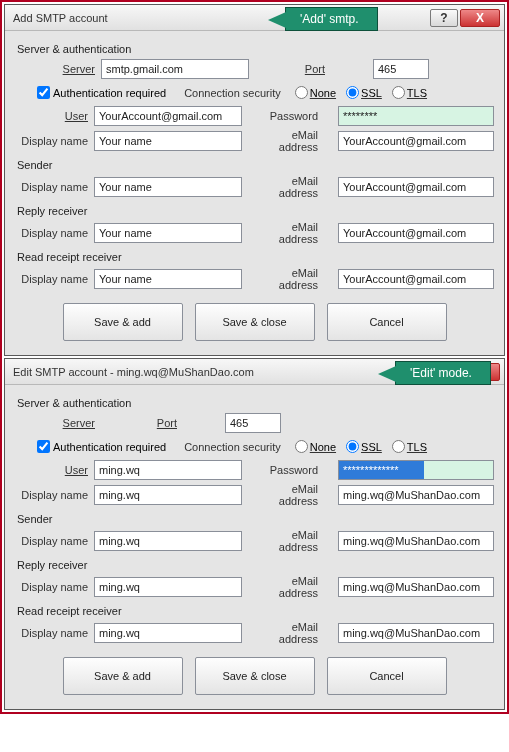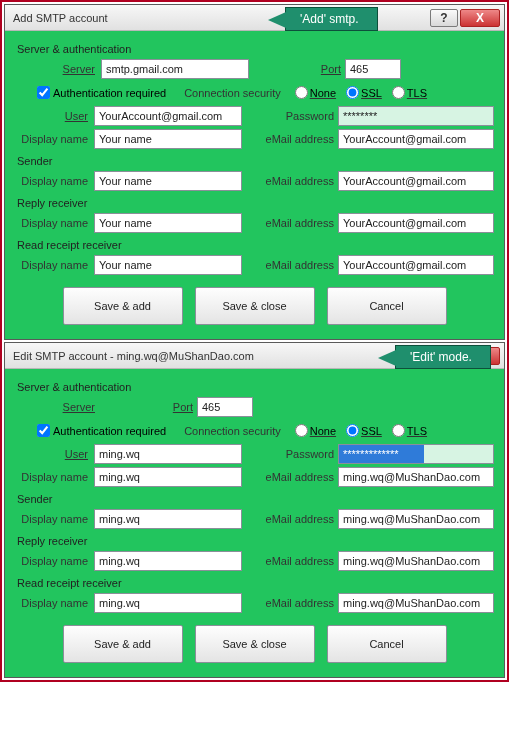--- a/index.html
+++ b/index.html
@@ -1,17 +1,17 @@
 <!DOCTYPE html>
 <html><head>
 <meta charset="utf-8">
 <style>
   * { box-sizing: border-box; font-family: "Segoe UI", Tahoma, sans-serif; font-size: 11px; }
   body { margin: 0; background: #fff; width: 509px; border: 2px solid #b00020; }
-  .dialog { border: 1px solid #5a5a5a; margin: 2px; background: #22c55e; }
+  .dialog { border: 1px solid #5a5a5a; margin: 2px; background: #e5e5e5; }
   .titlebar {
     height: 26px; display: flex; align-items: center;
     background: linear-gradient(#f7f7f7, #e1e1e1);
     border-bottom: 1px solid #b8b8b8;
     padding: 0 4px 0 8px; position: relative;
   }
   .titlebar .title { flex: 0 0 auto; color: #333; }
   .titlebar .spacer { flex: 1; }
   .win-btns { display: flex; gap: 0; }
   .win-btn {
@@ -30,28 +30,28 @@
   .callout.c1 { left: 280px; }
   .callout.c2 { left: 390px; }
   .callout::before {
     content:""; position:absolute; left:-26px; top:4px;
     border: 8px solid transparent; border-right: 18px solid #1f8f6d;
   }
   .content { padding: 6px 10px 10px 10px; }
   .group-title { font-weight: normal; margin: 6px 0 4px 2px; color:#222;}
   .row { display: flex; align-items: center; margin: 3px 0; }
   .lbl { width: 86px; text-align: right; padding-right: 6px; color:#333; }
-  .lbl2 { width: 82px; text-align: right; padding-right: 4px; color:#333; }
+  .lbl2 { width: 82px; text-align: right; padding-right: 20px; color:#333; }
   .und { text-decoration: underline; text-decoration-color:#333; }
   .inp {
     height: 20px; border: 1px solid #8a8f99; background:#fff;
     padding: 1px 4px; color:#222;
   }
   .inp.w148 { width: 148px; }
-  .inp.w56  { width: 56px; }
+  .inp.w56  { width: 56px; margin-left: 28px; }
   .inp.w156 { width: 156px; }
   .chk-row { display:flex; align-items:center; gap:0; margin:4px 0 4px 18px;}
   .chk-row .seclbl { margin-left: 18px; margin-right: 6px; color:#333;}
   .radio { margin: 0 2px 0 8px; }
   .rlabel { margin-right: 2px; }
   .pw-green { background:#d7f4e3; }
   .pw-sel { background: linear-gradient(to right, #2f7bd9 0%, #2f7bd9 55%, #d7f4e3 55%, #d7f4e3 100%); color:#fff;}
   .btnbar { display:flex; justify-content:center; gap:12px; margin:12px 0 4px 0;}
   .btn {
     width: 120px; height: 38px; border:1px solid #8a8f99;

